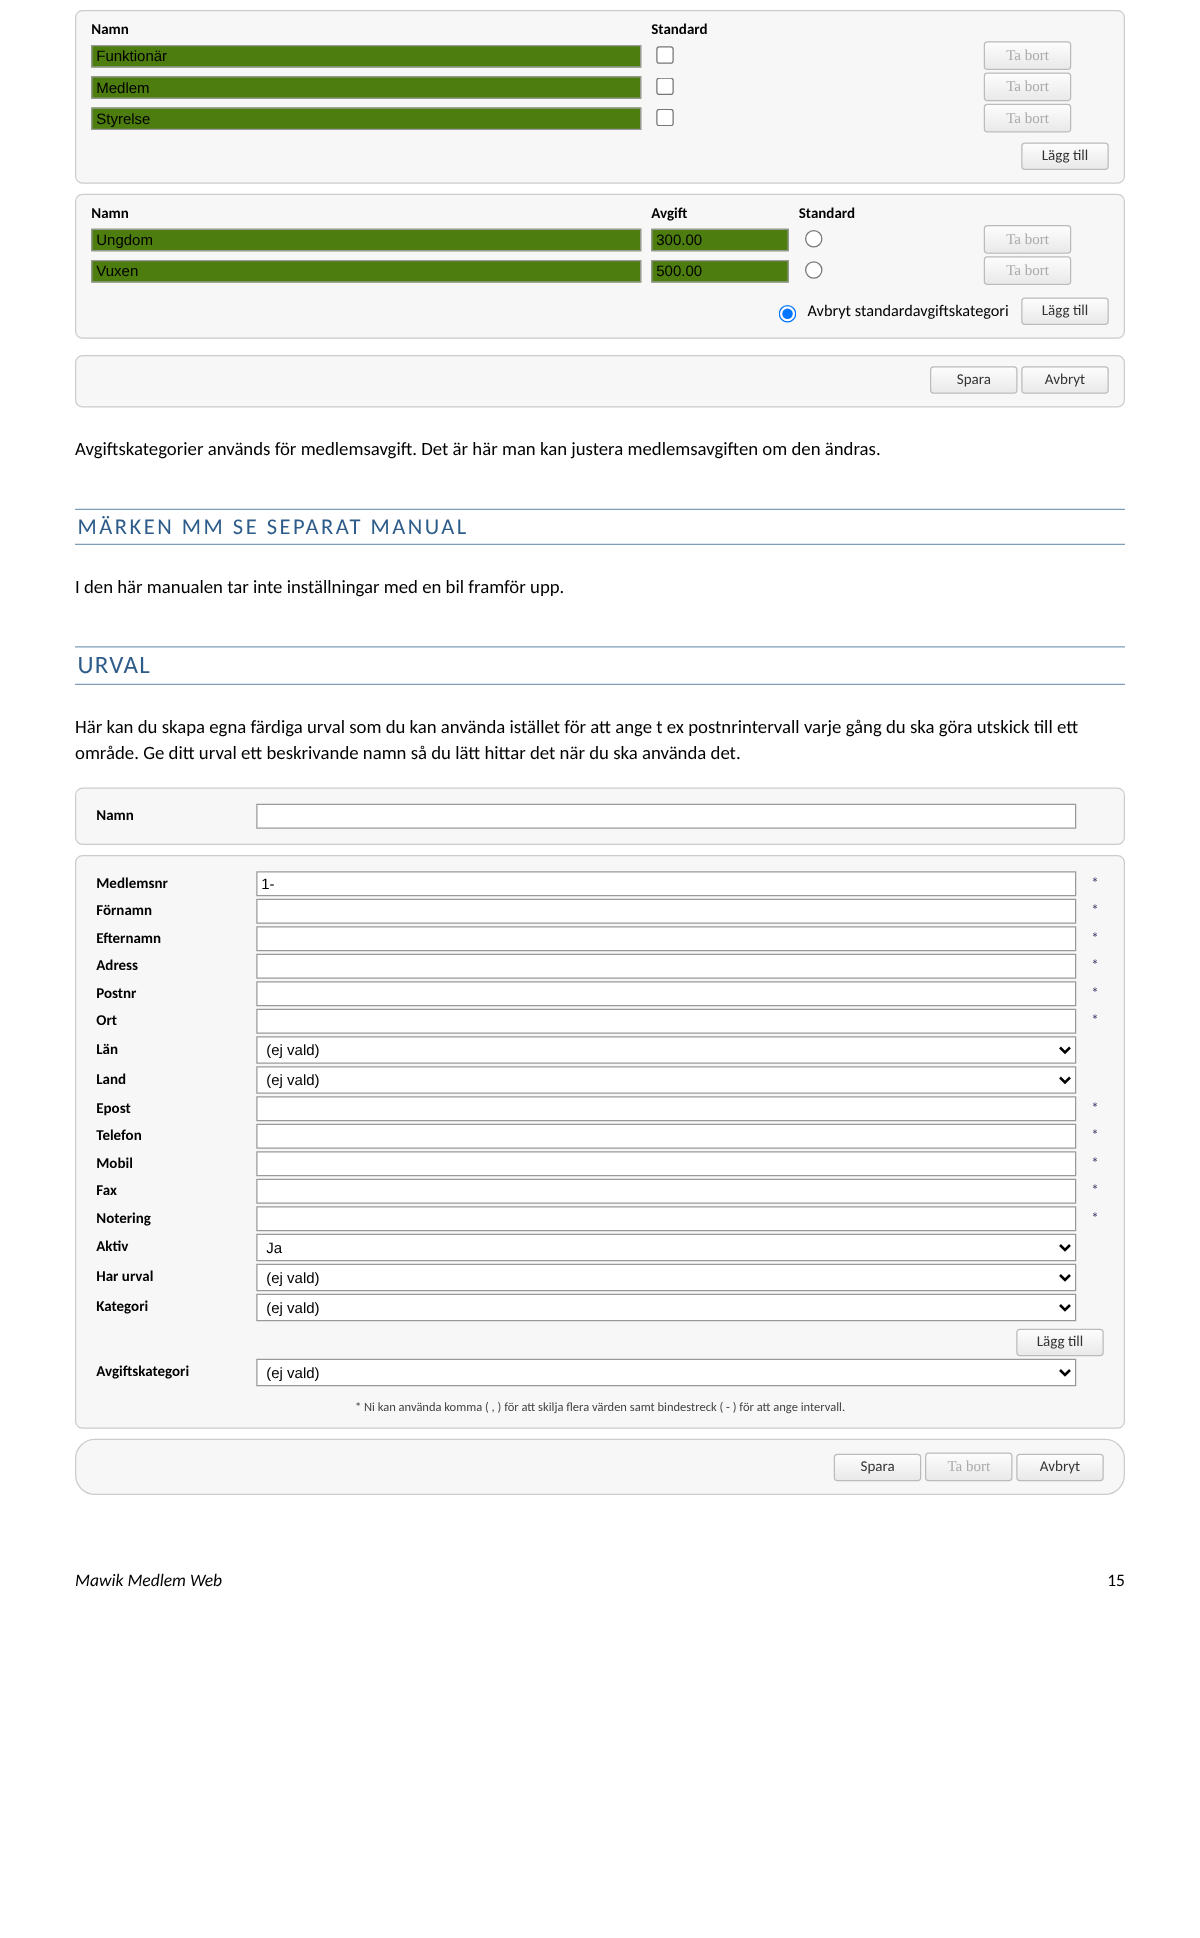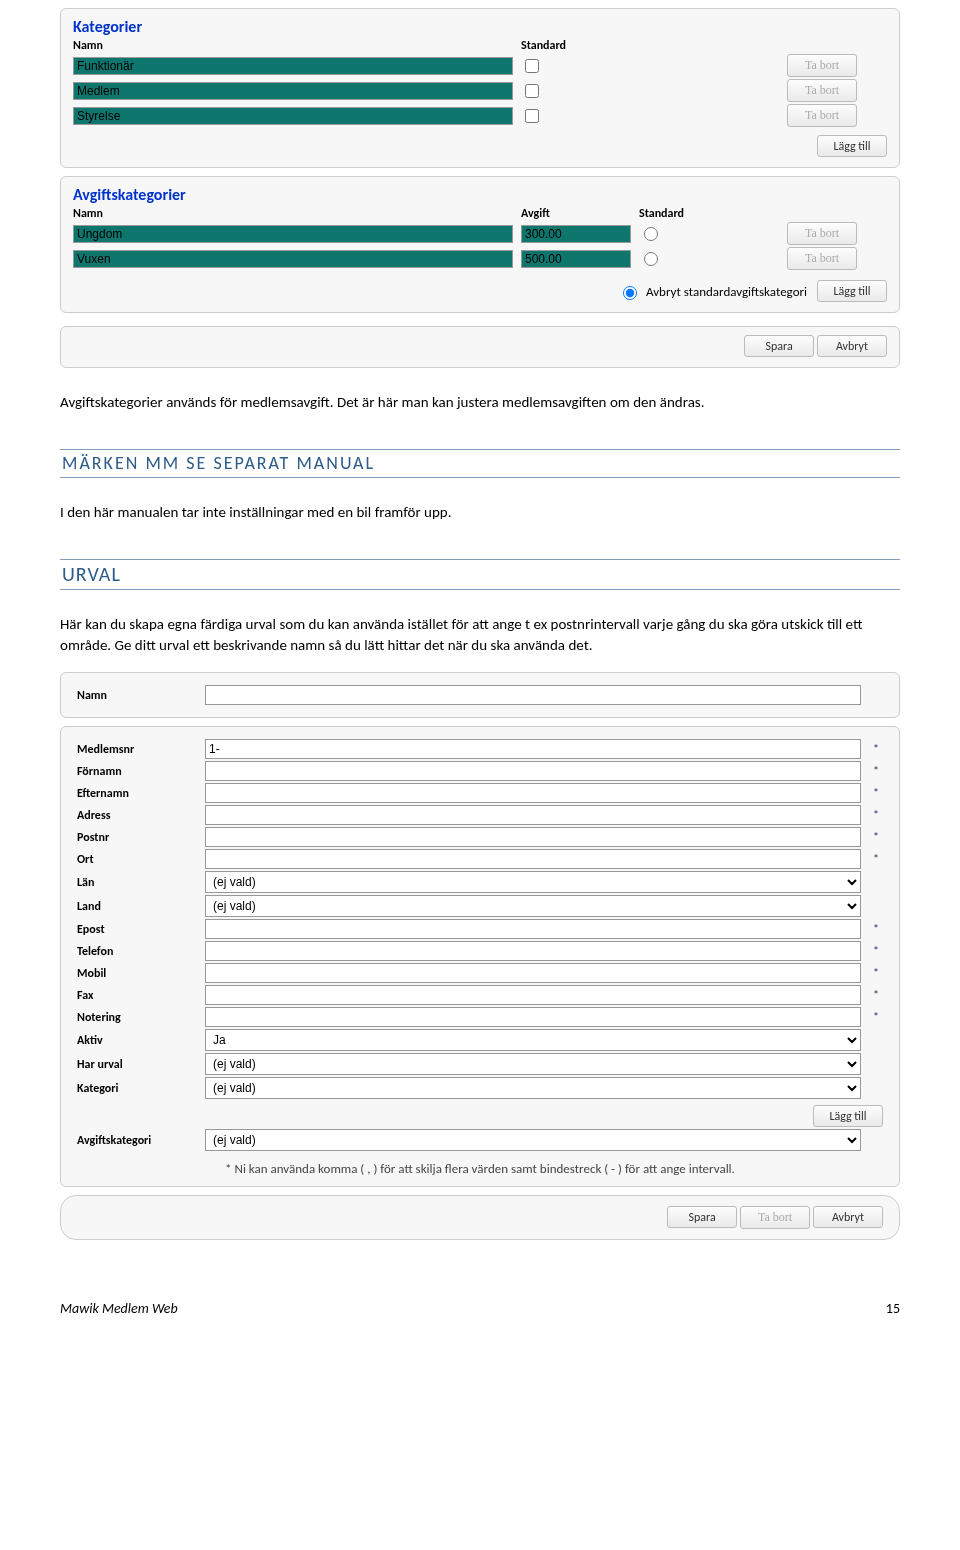--- a/index.html
+++ b/index.html
@@ -40,21 +40,21 @@
   }
   .row { margin-bottom: 2px; }
   .col-namn { flex: 0 0 440px; }
   .col-avgift { flex: 0 0 110px; }
   .col-std { flex: 0 0 80px; text-align: left; }
   .col-btn { flex: 0 0 100px; margin-left: auto; }
   .text-input {
     width: 100%;
     height: 18px;
     border: 1px solid #999;
-    background: #0f766e;
+    background: #4d7c0f;
     font-size: 12px;
     padding: 0 3px;
   }
   .btn {
     display: inline-block;
     border: 1px solid #bbb;
     border-radius: 3px;
     background: linear-gradient(#fdfdfd,#e9e9e9);
     font-size: 12px;
     color: #333;
@@ -132,40 +132,39 @@
   .form-select {
     height: 22px;
   }
   .star {
     flex: 0 0 14px;
     color: #336;
     font-size: 12px;
     text-align: center;
   }
   .hint {
-    font-size: 13px;
+    font-size: 10px;
     color: #444;
     text-align: center;
     margin-top: 10px;
   }
   .footer {
     margin: 60px 60px 10px 60px;
     display: flex;
     justify-content: space-between;
     font-style: italic;
     font-size: 14px;
   }
 </style>
 </head>
 <body>
 
 <div class="page">
 
   <div class="panel">
-    <div class="panel-title">Kategorier</div>
     <div class="col-headers">
       <div class="col-namn">Namn</div>
       <div class="col-std">Standard</div>
       <div class="col-btn"></div>
     </div>
     <div id="kategorier-rows">
         <div class="row">
           <div class="col-namn"><input class="text-input" value="Funktionär" style=""></div>
           <div class="col-std"><input type="checkbox" class="checkbox" style=""></div>
           <div class="col-btn"><span class="btn disabled">Ta bort</span></div>
@@ -180,21 +179,20 @@
           <div class="col-std"><input type="checkbox" class="checkbox" style=""></div>
           <div class="col-btn"><span class="btn disabled">Ta bort</span></div>
         </div>
       </div>
     <div class="panel-footer">
       <span class="btn">Lägg till</span>
     </div>
   </div>
 
   <div class="panel">
-    <div class="panel-title">Avgiftskategorier</div>
     <div class="col-headers">
       <div class="col-namn">Namn</div>
       <div class="col-avgift">Avgift</div>
       <div class="col-std">Standard</div>
       <div class="col-btn"></div>
     </div>
     <div id="avgkat-rows">
         <div class="row">
           <div class="col-namn"><input class="text-input" value="Ungdom" style=""></div>
           <div class="col-avgift"><input class="text-input" value="300.00" style=""></div>

